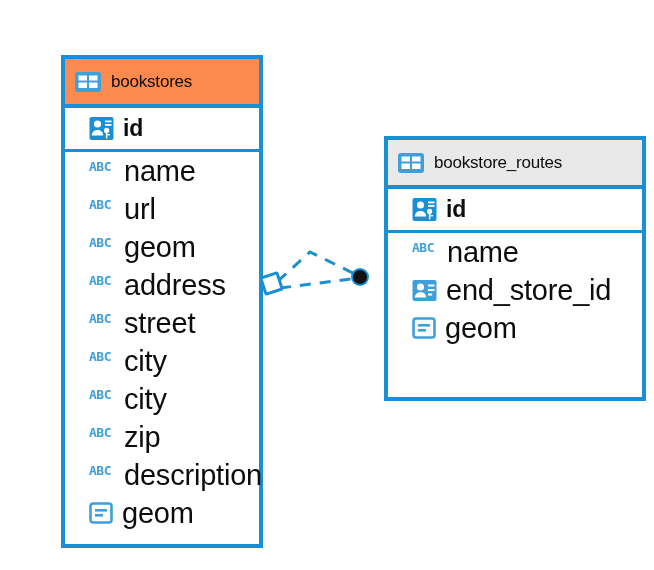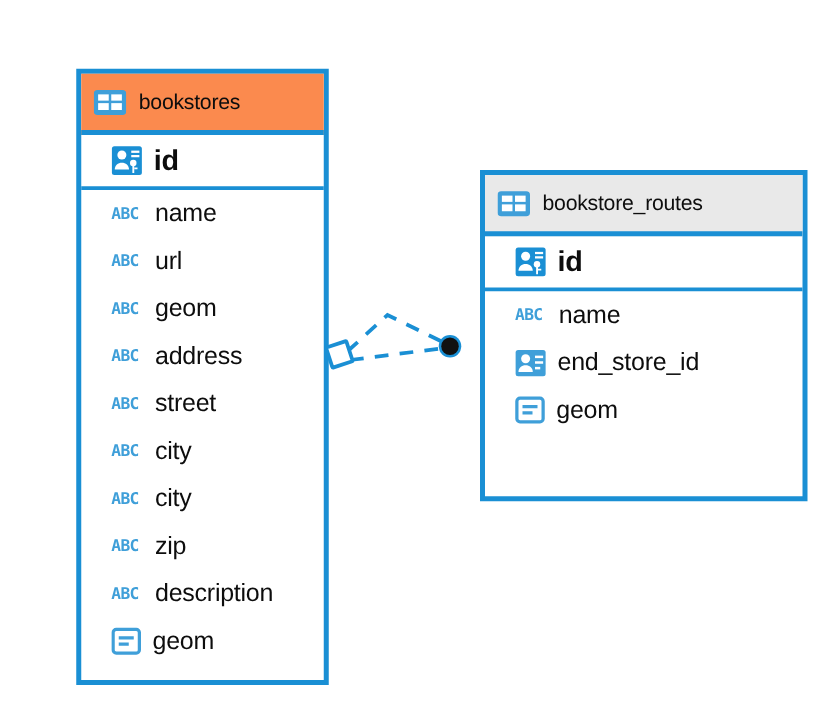--- a/index.html
+++ b/index.html
@@ -66,40 +66,40 @@
     display: flex;
     align-items: center;
     padding-left: 24px;
     gap: 9px;
   }
   .field-row.pk-row {
     height: 44px;
     border-bottom: 3px solid #1a8fd4;
   }
   .field-label {
-    font-size: 20px;
+    font-size: 29px;
     color: #0d0d0d;
     white-space: nowrap;
     letter-spacing: -0.2px;
   }
   .field-label.bold { font-weight: bold; font-size: 23px; }
 
   
   .icon {
     flex: 0 0 auto;
     display: block;
     line-height: 0;
   }
   .icon svg { display: block; }
 
   .icon-abc {
     width: 26px;
     height: 22px;
     display: flex;
-    align-items: center;
+    align-items: flex-start;
     justify-content: flex-start;
   }
   .abc-text {
     font-family: "DejaVu Sans Mono", monospace;
     font-size: 13px;
     font-weight: bold;
     color: #3f9fd9;
     letter-spacing: -0.5px;
     line-height: 1;
   }

